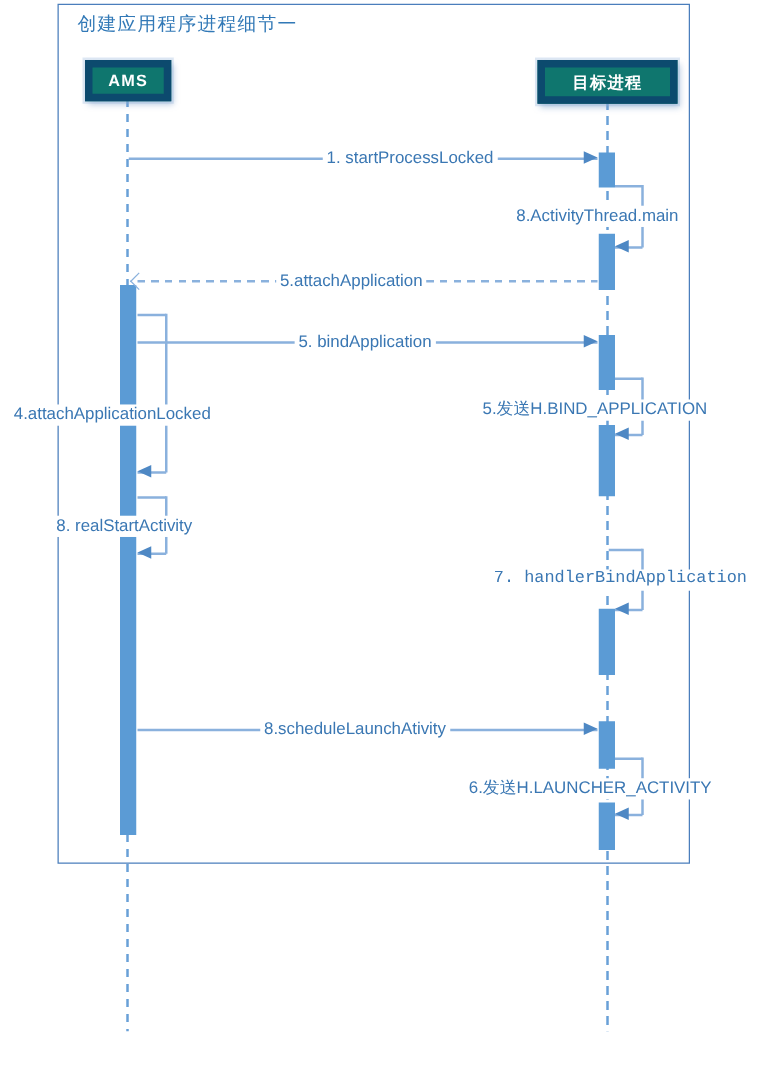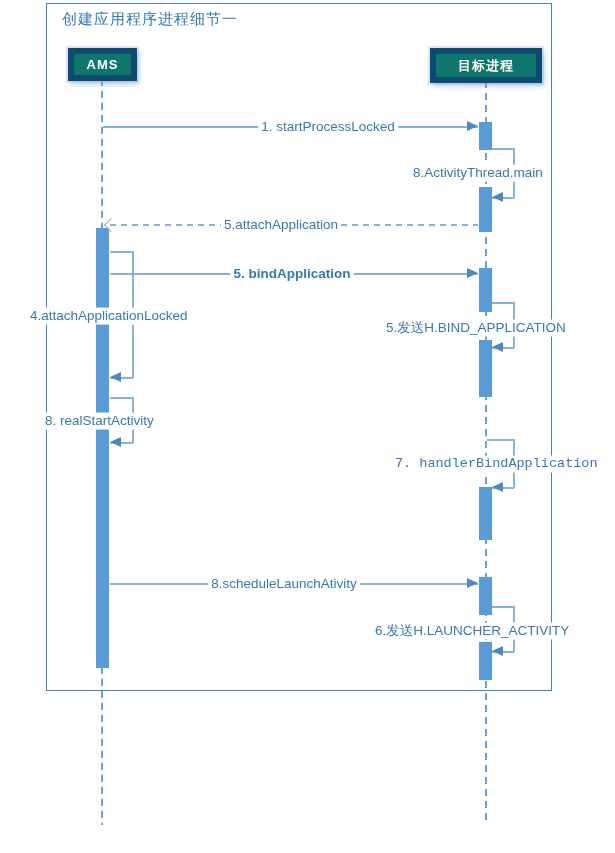--- a/index.html
+++ b/index.html
@@ -54,24 +54,24 @@
       <div class="hline z-line" style="left: 492px; top: 197px; width: 22px;"></div>
       <div class="arrow left" style="left: 492px; top: 192px;"></div>
       <div class="msg-label side" style="left: 410px; top: 173px;">8.ActivityThread.main</div>
       <div class="hline z-line dash" style="left: 110px; top: 224px; width: 368px;"></div>
       <div class="arrow open-left" style="left: 106px; top: 220px;"></div>
       <div class="msg-label centered" style="left: 281px; top: 225px;">5.attachApplication</div>
       <div class="hline z-line" style="left: 110px; top: 251px; width: 23px;"></div>
       <div class="vline z-line" style="left: 132px; top: 251px; height: 127px;"></div>
       <div class="hline z-line" style="left: 110px; top: 377px; width: 23px;"></div>
       <div class="arrow left" style="left: 110px; top: 372px;"></div>
-      <div class="msg-label side" style="left: 8px; top: 316px; margin-left: 19px;">4.attachApplicationLocked</div>
+      <div class="msg-label side" style="left: 8px; top: 332px;">4.attachApplicationLocked</div>
       <div class="hline z-line" style="left: 110px; top: 273px; width: 368px;"></div>
       <div class="arrow right" style="left: 467px; top: 268px;"></div>
-      <div class="msg-label centered" style="left: 292px; top: 274px; font-weight: bold;">5. bindApplication</div>
+      <div class="msg-label centered" style="left: 292px; top: 274px;">5. bindApplication</div>
       <div class="hline z-line" style="left: 492px; top: 302px; width: 22px;"></div>
       <div class="vline z-line" style="left: 513px; top: 302px; height: 46px;"></div>
       <div class="hline z-line" style="left: 492px; top: 347px; width: 22px;"></div>
       <div class="arrow left" style="left: 492px; top: 342px;"></div>
       <div class="msg-label side" style="left: 383px; top: 328px;">5.发送H.BIND_APPLICATION</div>
       <div class="hline z-line" style="left: 110px; top: 397px; width: 23px;"></div>
       <div class="vline z-line" style="left: 132px; top: 397px; height: 46px;"></div>
       <div class="hline z-line" style="left: 110px; top: 442px; width: 23px;"></div>
       <div class="arrow left" style="left: 110px; top: 437px;"></div>
       <div class="msg-label side" style="left: 42px; top: 421px;">8. realStartActivity</div>

